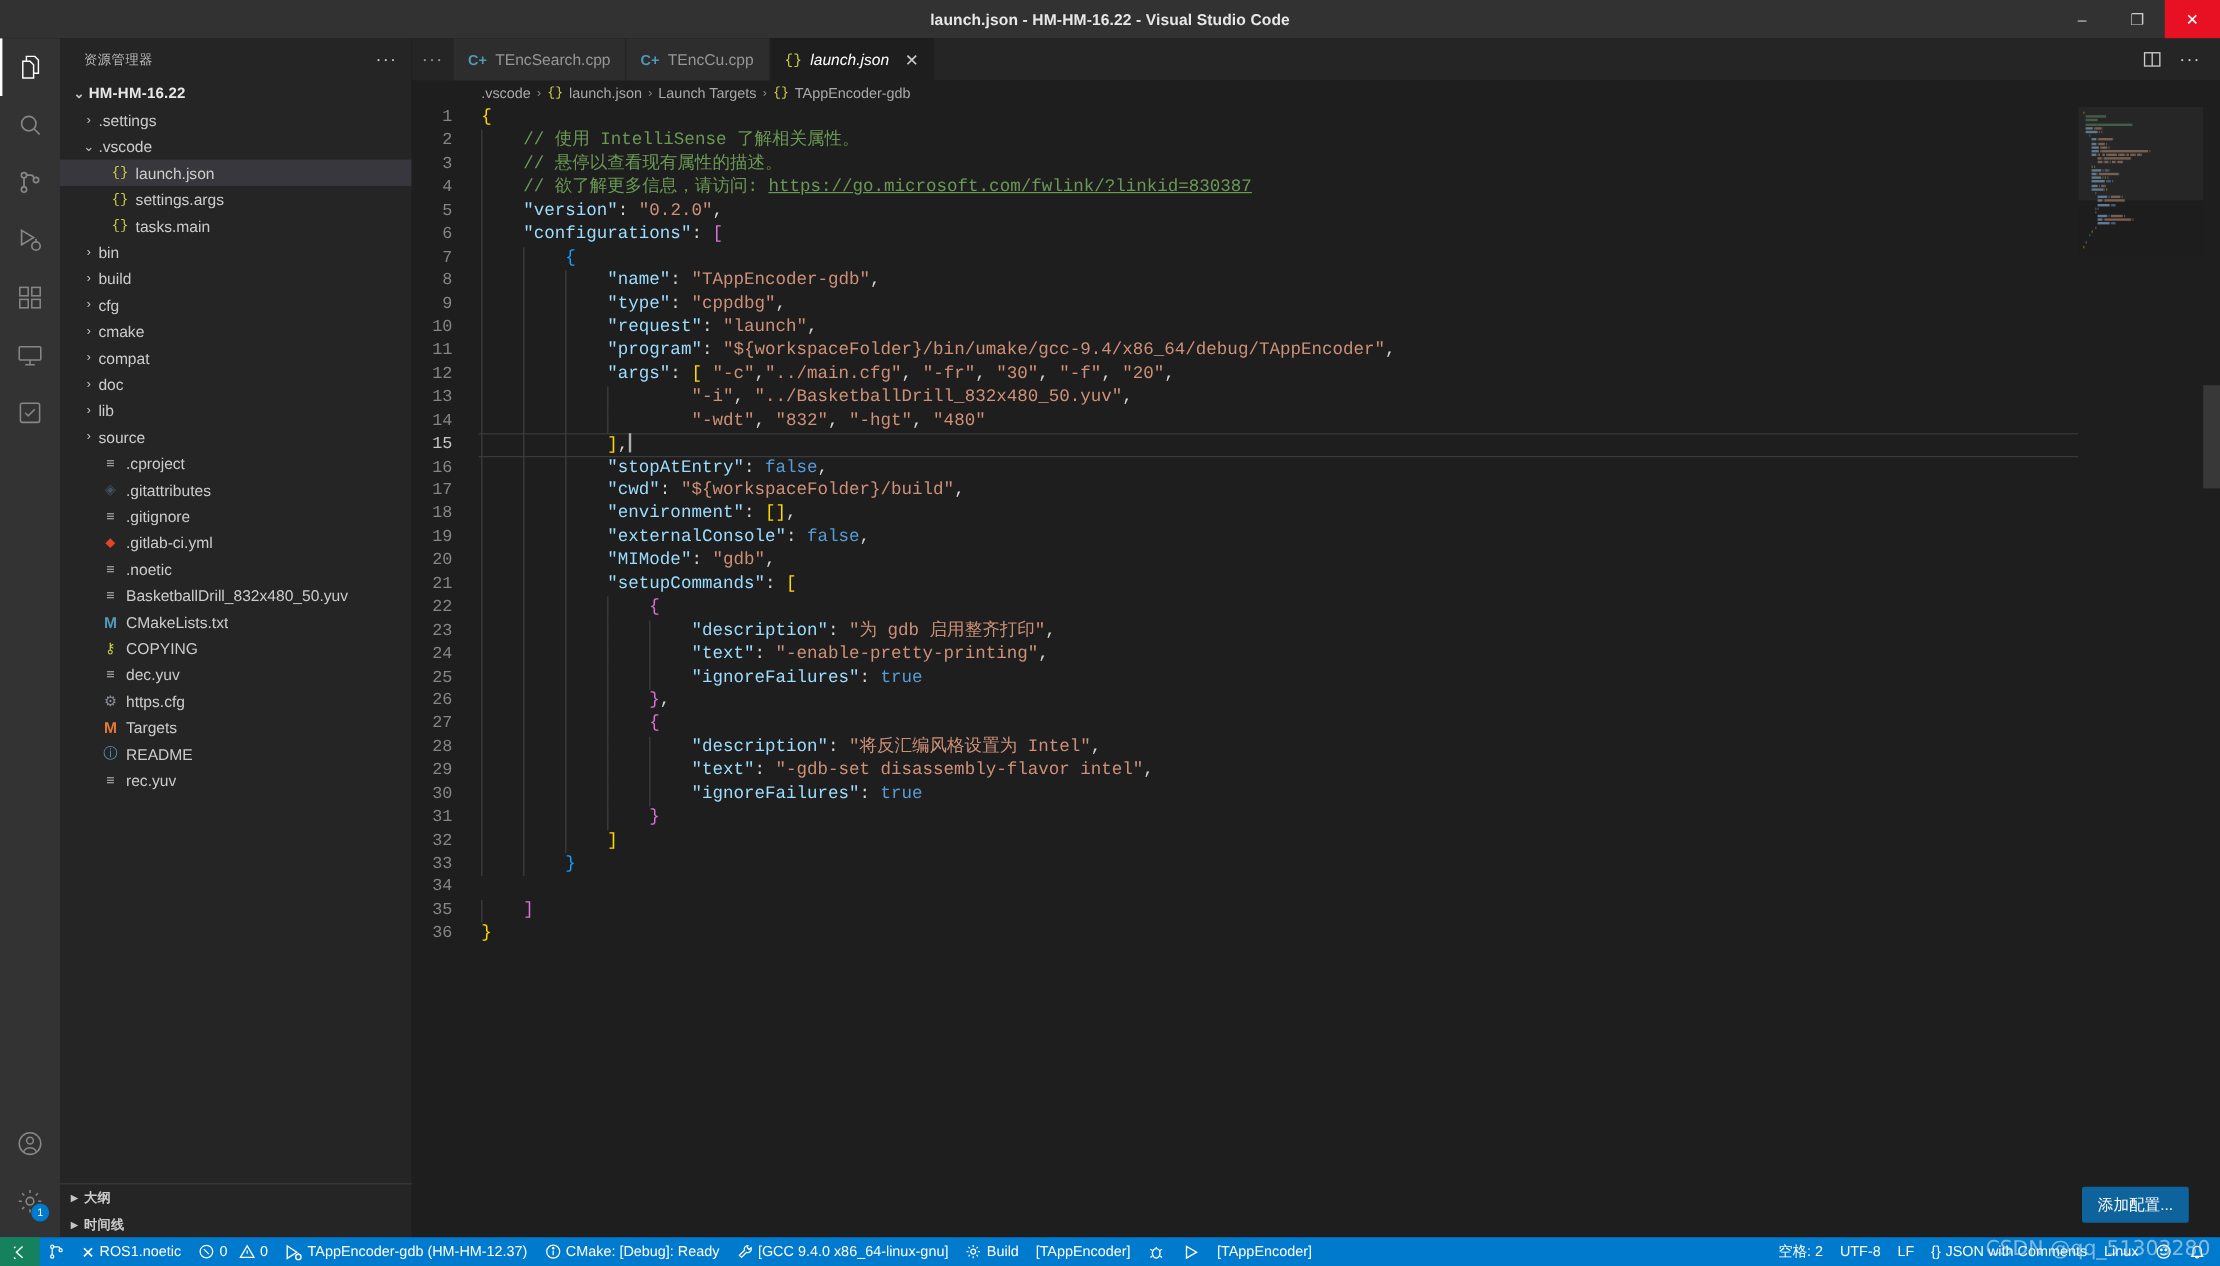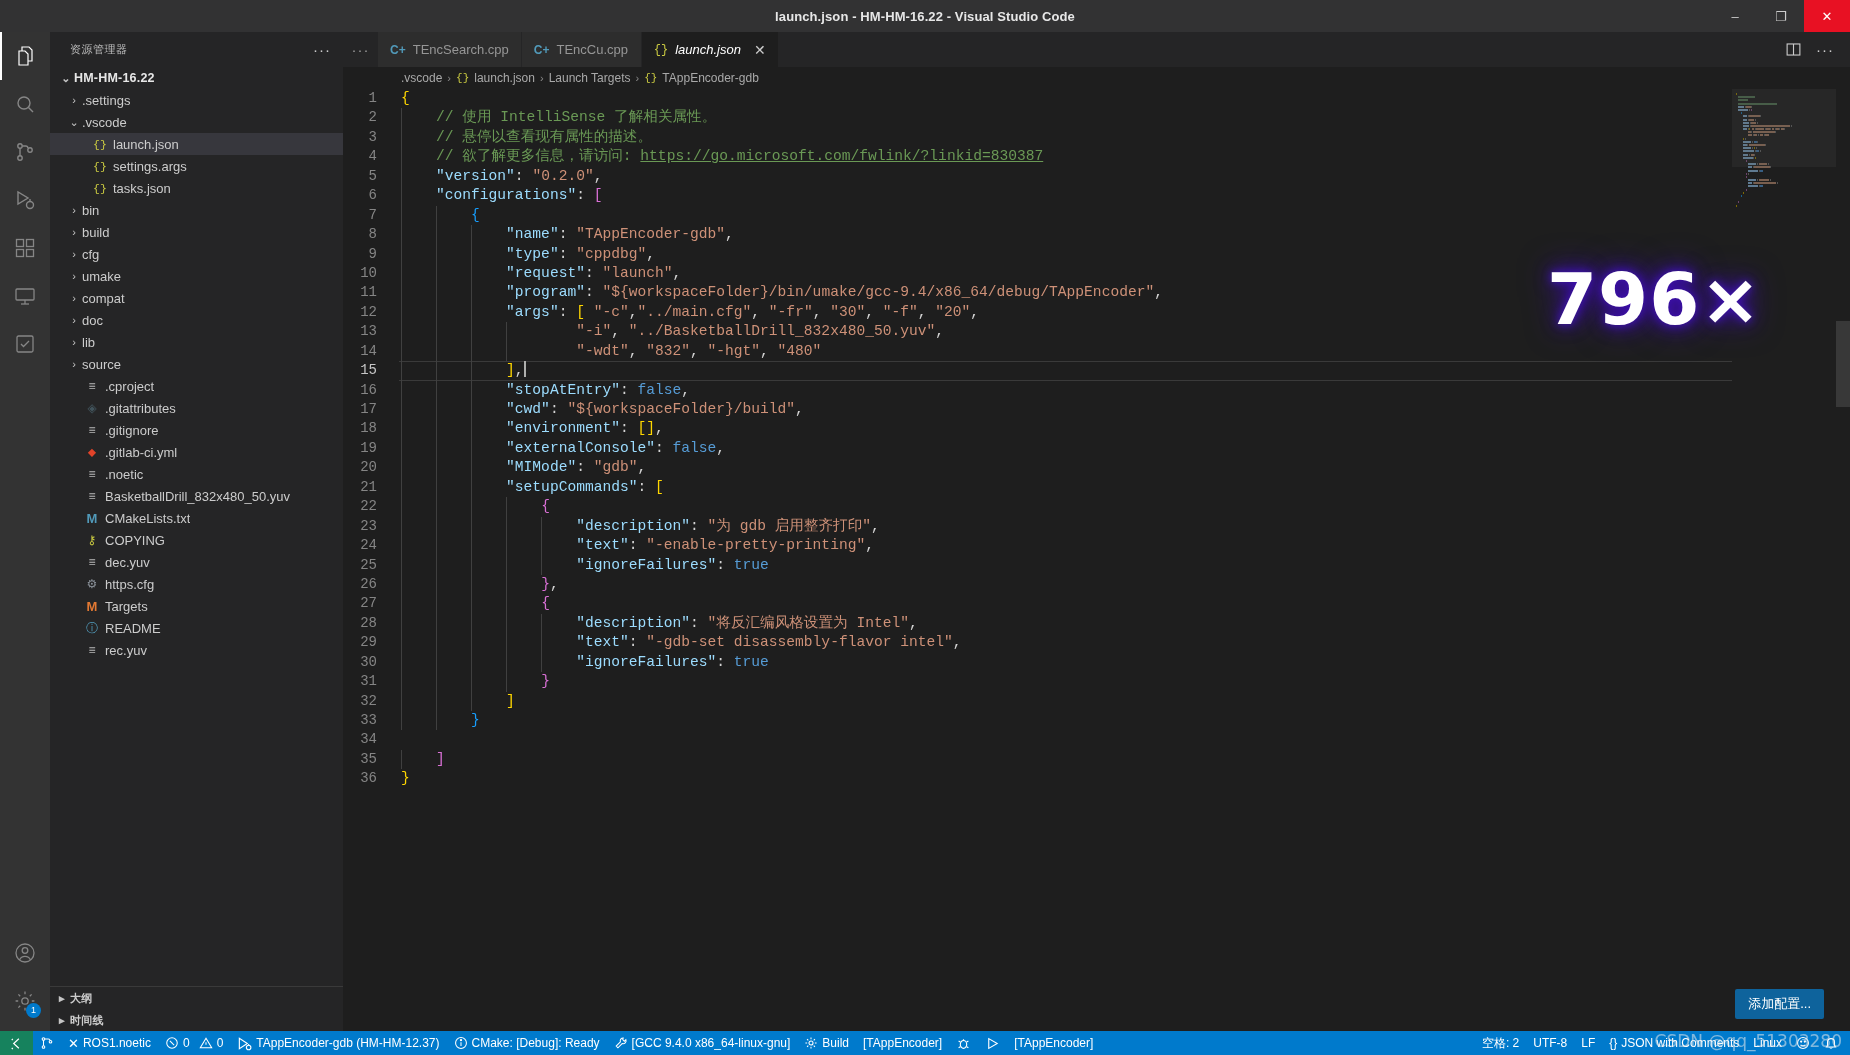--- a/index.html
+++ b/index.html
@@ -299,37 +299,37 @@
             <span class="label">launch.json</span>
           </div>
           <div class="row" style="padding-left: 24px;">
             <span class="twisty">&nbsp;</span>
             <span class="ficon json">{}</span>
             <span class="label">settings.args</span>
           </div>
           <div class="row" style="padding-left: 24px;">
             <span class="twisty">&nbsp;</span>
             <span class="ficon json">{}</span>
-            <span class="label">tasks.json</span>
+            <span class="label">tasks.main</span>
           </div>
           <div class="row" style="padding-left: 16px;">
             <span class="twisty">›</span>
             <span class="label">bin</span>
           </div>
           <div class="row" style="padding-left: 16px;">
             <span class="twisty">›</span>
             <span class="label">build</span>
           </div>
           <div class="row" style="padding-left: 16px;">
             <span class="twisty">›</span>
             <span class="label">cfg</span>
           </div>
           <div class="row" style="padding-left: 16px;">
             <span class="twisty">›</span>
-            <span class="label">umake</span>
+            <span class="label">cmake</span>
           </div>
           <div class="row" style="padding-left: 16px;">
             <span class="twisty">›</span>
             <span class="label">compat</span>
           </div>
           <div class="row" style="padding-left: 16px;">
             <span class="twisty">›</span>
             <span class="label">doc</span>
           </div>
           <div class="row" style="padding-left: 16px;">
@@ -684,21 +684,20 @@
               </div>
               <div style="display: flex; height: 2px; margin-bottom: 1.2px;">
                 <div style="width: 1px; height: 2px; background: rgb(140, 118, 0); margin-right: 0.6px;"></div>
               </div>
             </div>
           </div>
         <div class="vscrollbar">
           <div class="vscroll-thumb"></div>
         </div>
 
-        <div class="big-number">796×</div>
 
         <div class="add-config-btn">添加配置...</div>
       </div>
 
     </div>
   </div>
 
   <div class="statusbar">
     <div class="sb-remote">
       <svg width="15" height="15" viewBox="0 0 16 16" fill="none" stroke="currentColor" stroke-width="1.3">

